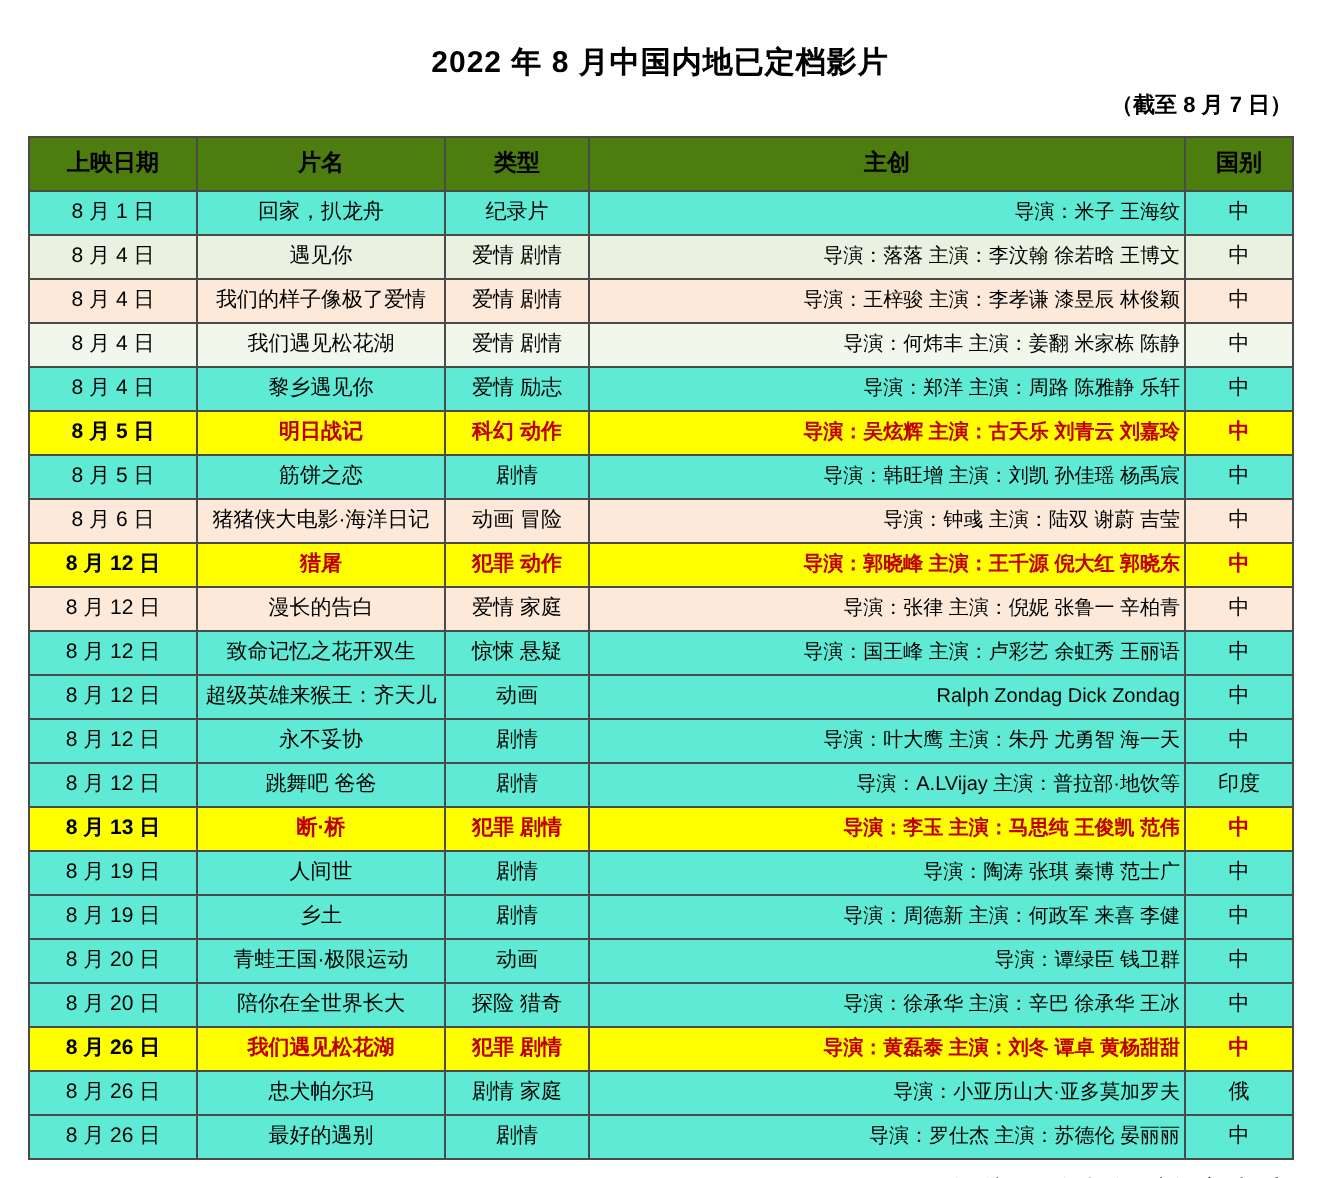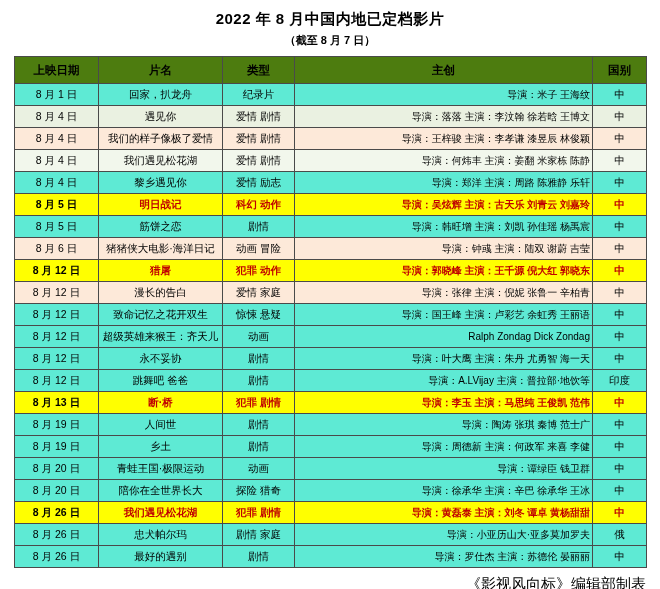--- a/index.html
+++ b/index.html
@@ -12,31 +12,31 @@
     background: #ffffff;
     font-family: "Liberation Sans", sans-serif;
     color: #000;
     overflow: hidden;
   }
   .page {
     width: 660px;
     height: 534px;
     position: relative;
     box-sizing: border-box;
-    padding: 0 14px;
+    padding: 12px 14px;
   }
   .title {
     text-align: center;
     font-size: 15px;
     font-weight: bold;
     padding-top: 10px;
     letter-spacing: 0.5px;
   }
   .subtitle {
-    text-align: center;
+    text-align: right;
     font-size: 11px;
     font-weight: bold;
     padding-top: 4px;
     padding-bottom: 8px;
   }
   table {
     border-collapse: collapse;
     width: 632px;
     margin: 0 auto;
     table-layout: fixed;

